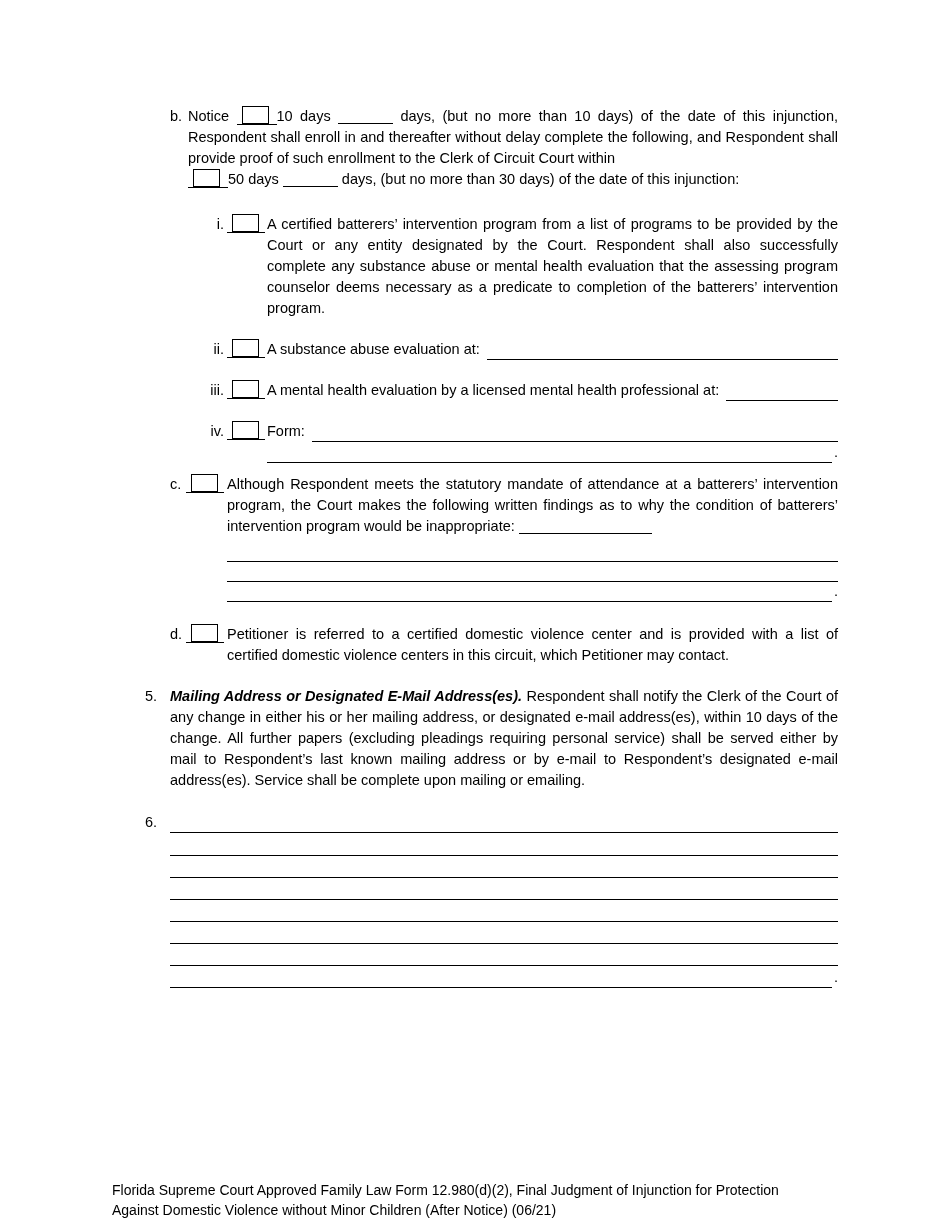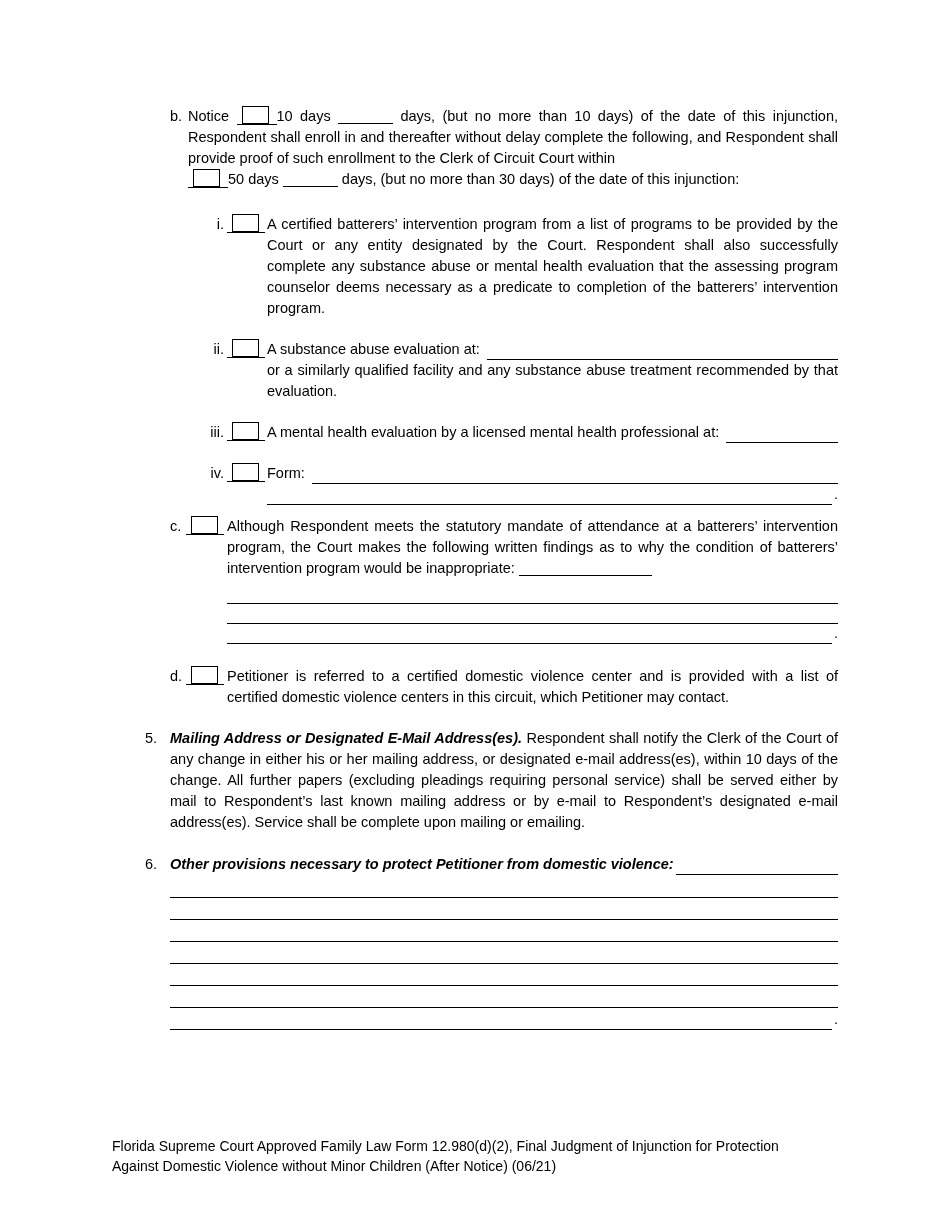--- a/index.html
+++ b/index.html
@@ -41,21 +41,21 @@
   
   .fl { display: flex; align-items: flex-end; height: 21px; justify-content: center; }
   .fl .pre { white-space: nowrap; padding-right: 7px; flex: 0 0 auto; }
   .fl .fill { flex: 1 1 auto; border-bottom: 1px solid #000; align-self: stretch; }
   .fl .period { flex: 0 0 auto; padding-left: 2px; }
   .fl-c { height: 20px; }
   .fl-6 { height: 22px; }
   .lines-c { margin-top: 5px; }
   .lines-6 { margin-top: 1px; }
 
-  .footer { position: absolute; left: 112px; top: 1136px; width: 730px;
+  .footer { position: absolute; left: 112px; top: 1180px; width: 730px;
             font-size: 14px; line-height: 20px; }
 </style>
 </head>
 <body>
 
 <div class="page">
 
   <div class="row sec-b">
     <div class="lbl">b.</div>
     <div class="col-body justify">
@@ -77,21 +77,20 @@
   </div>
 
   <div class="row item">
     <div class="lbl">ii.</div>
     <div class="cbcol"><span class="cbline"><span class="cb"></span></span></div>
     <div class="col-body">
       <div class="fl">
           <span class="pre">A substance abuse evaluation at:</span>
           <span class="fill"></span>
         </div>
-      <div class="justify">or a similarly qualified facility and any substance abuse treatment recommended by that evaluation.</div>
     </div>
   </div>
 
   <div class="row item">
     <div class="lbl">iii.</div>
     <div class="cbcol"><span class="cbline"><span class="cb"></span></span></div>
     <div class="col-body">
       <div class="fl">
           <span class="pre">A mental health evaluation by a licensed mental health professional at:</span>
           <span class="fill"></span>
@@ -148,21 +147,20 @@
     <div class="col-body justify">
       <span class="bold">Mailing Address or Designated E-Mail Address(es).</span>
       <span>Respondent shall notify the Clerk of the Court of any change in either his or her mailing address, or designated e-mail address(es), within 10 days of the change.  All further papers (excluding pleadings requiring personal service) shall be served either by mail to Respondent’s last known mailing address or by e-mail to Respondent’s designated e-mail address(es).  Service shall be complete upon mailing or emailing.</span>
     </div>
   </div>
 
   <div class="row num">
     <div class="lbl">6.</div>
     <div class="col-body">
       <div class="fl">
-          <span class="pre bold" style="padding-right:2px">Other provisions necessary to protect Petitioner from domestic violence:</span>
           <span class="fill"></span>
         </div>
       <div class="lines-6">
         <div class="fl fl-6">
             <span class="fill"></span>
           </div>
         <div class="fl fl-6">
             <span class="fill"></span>
           </div>
         <div class="fl fl-6">

